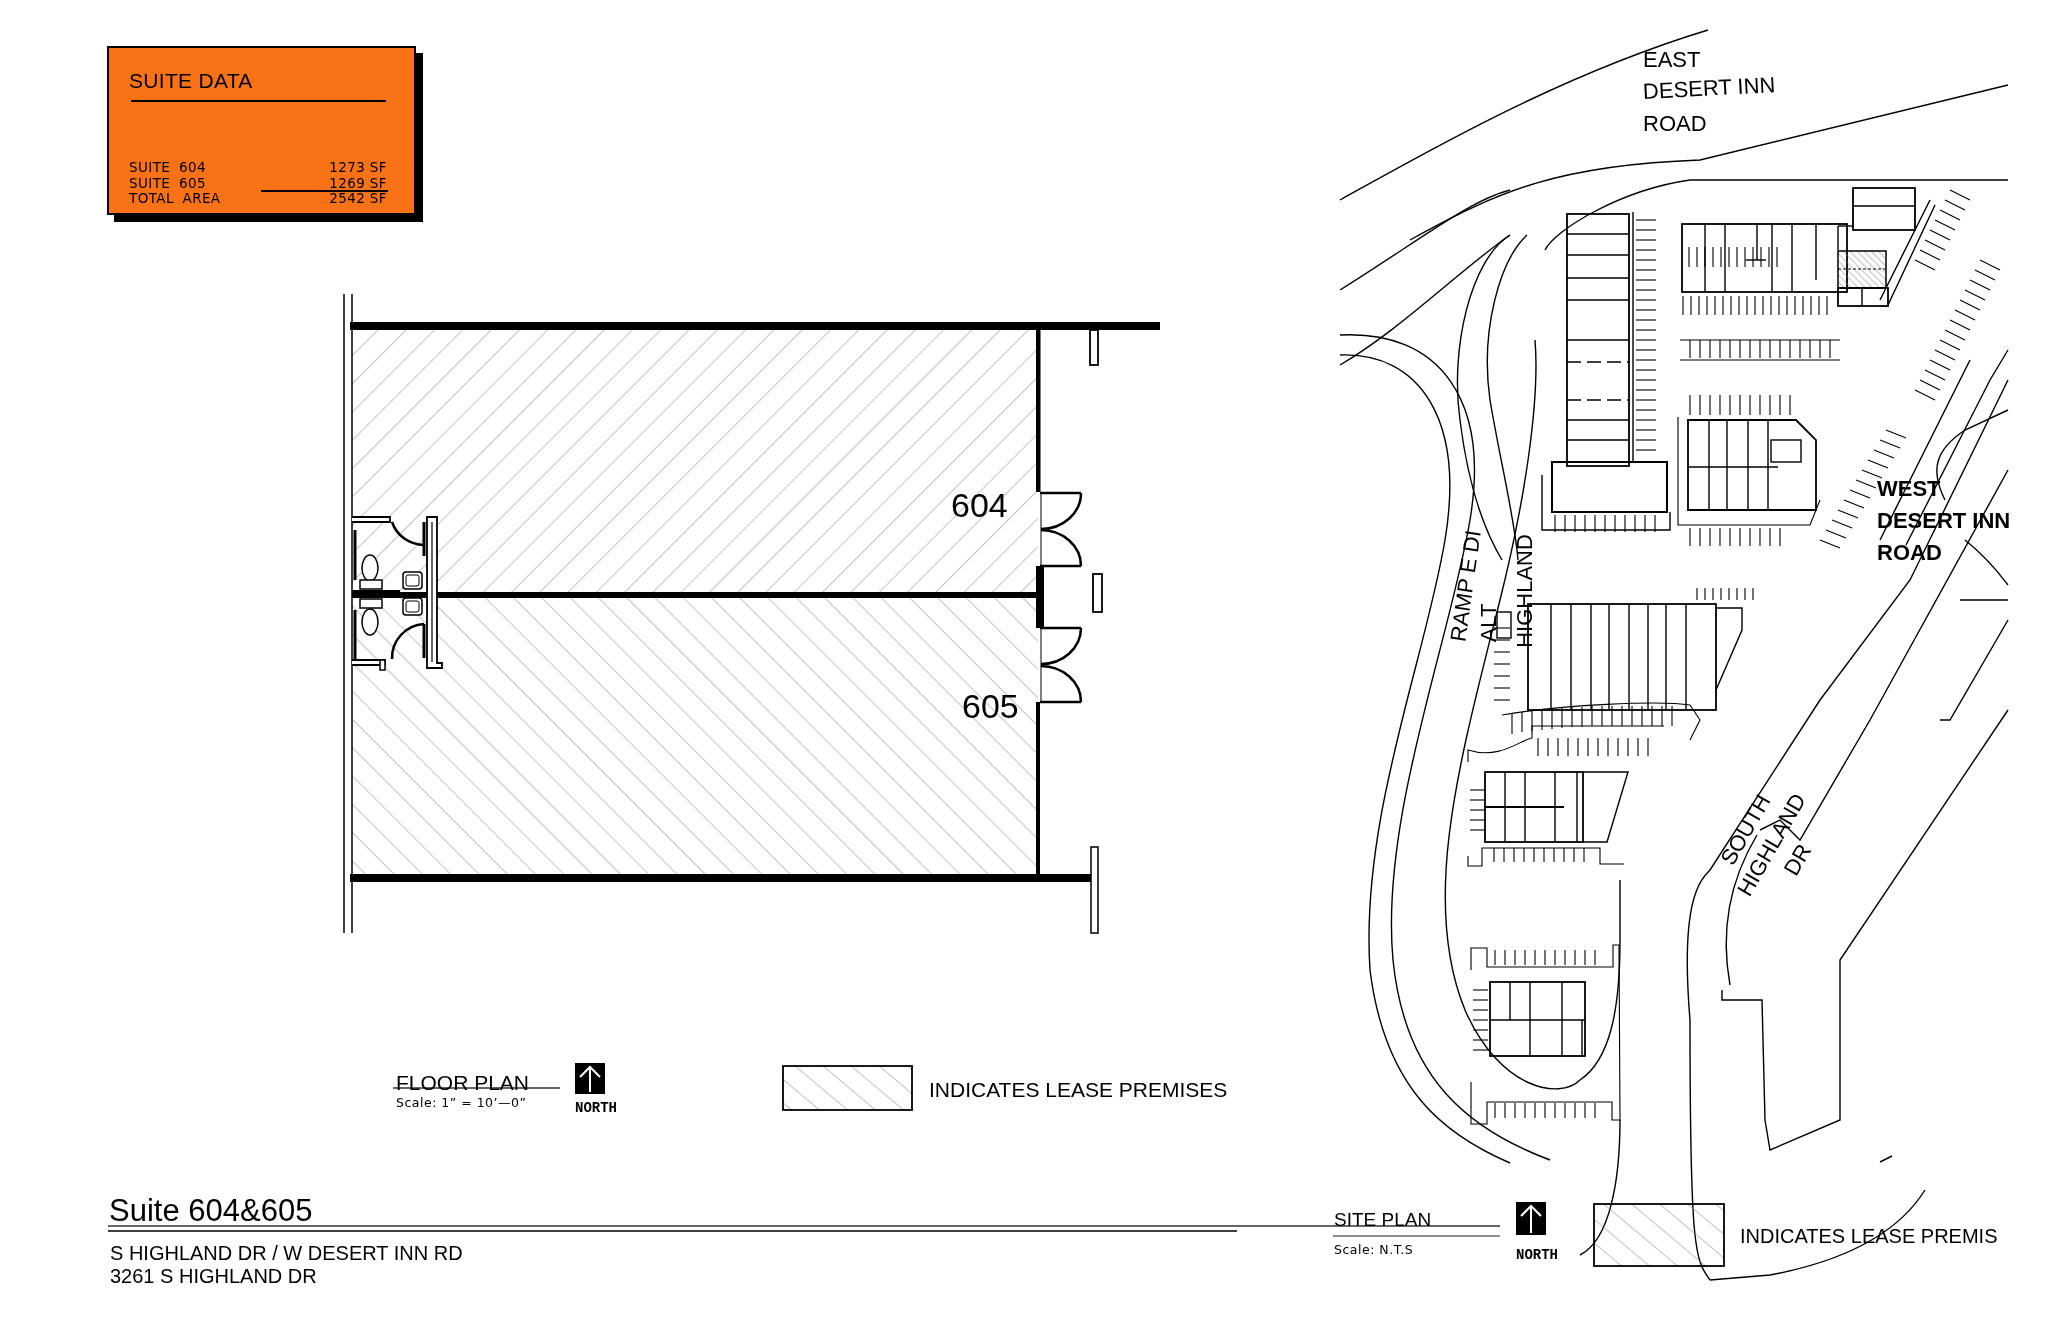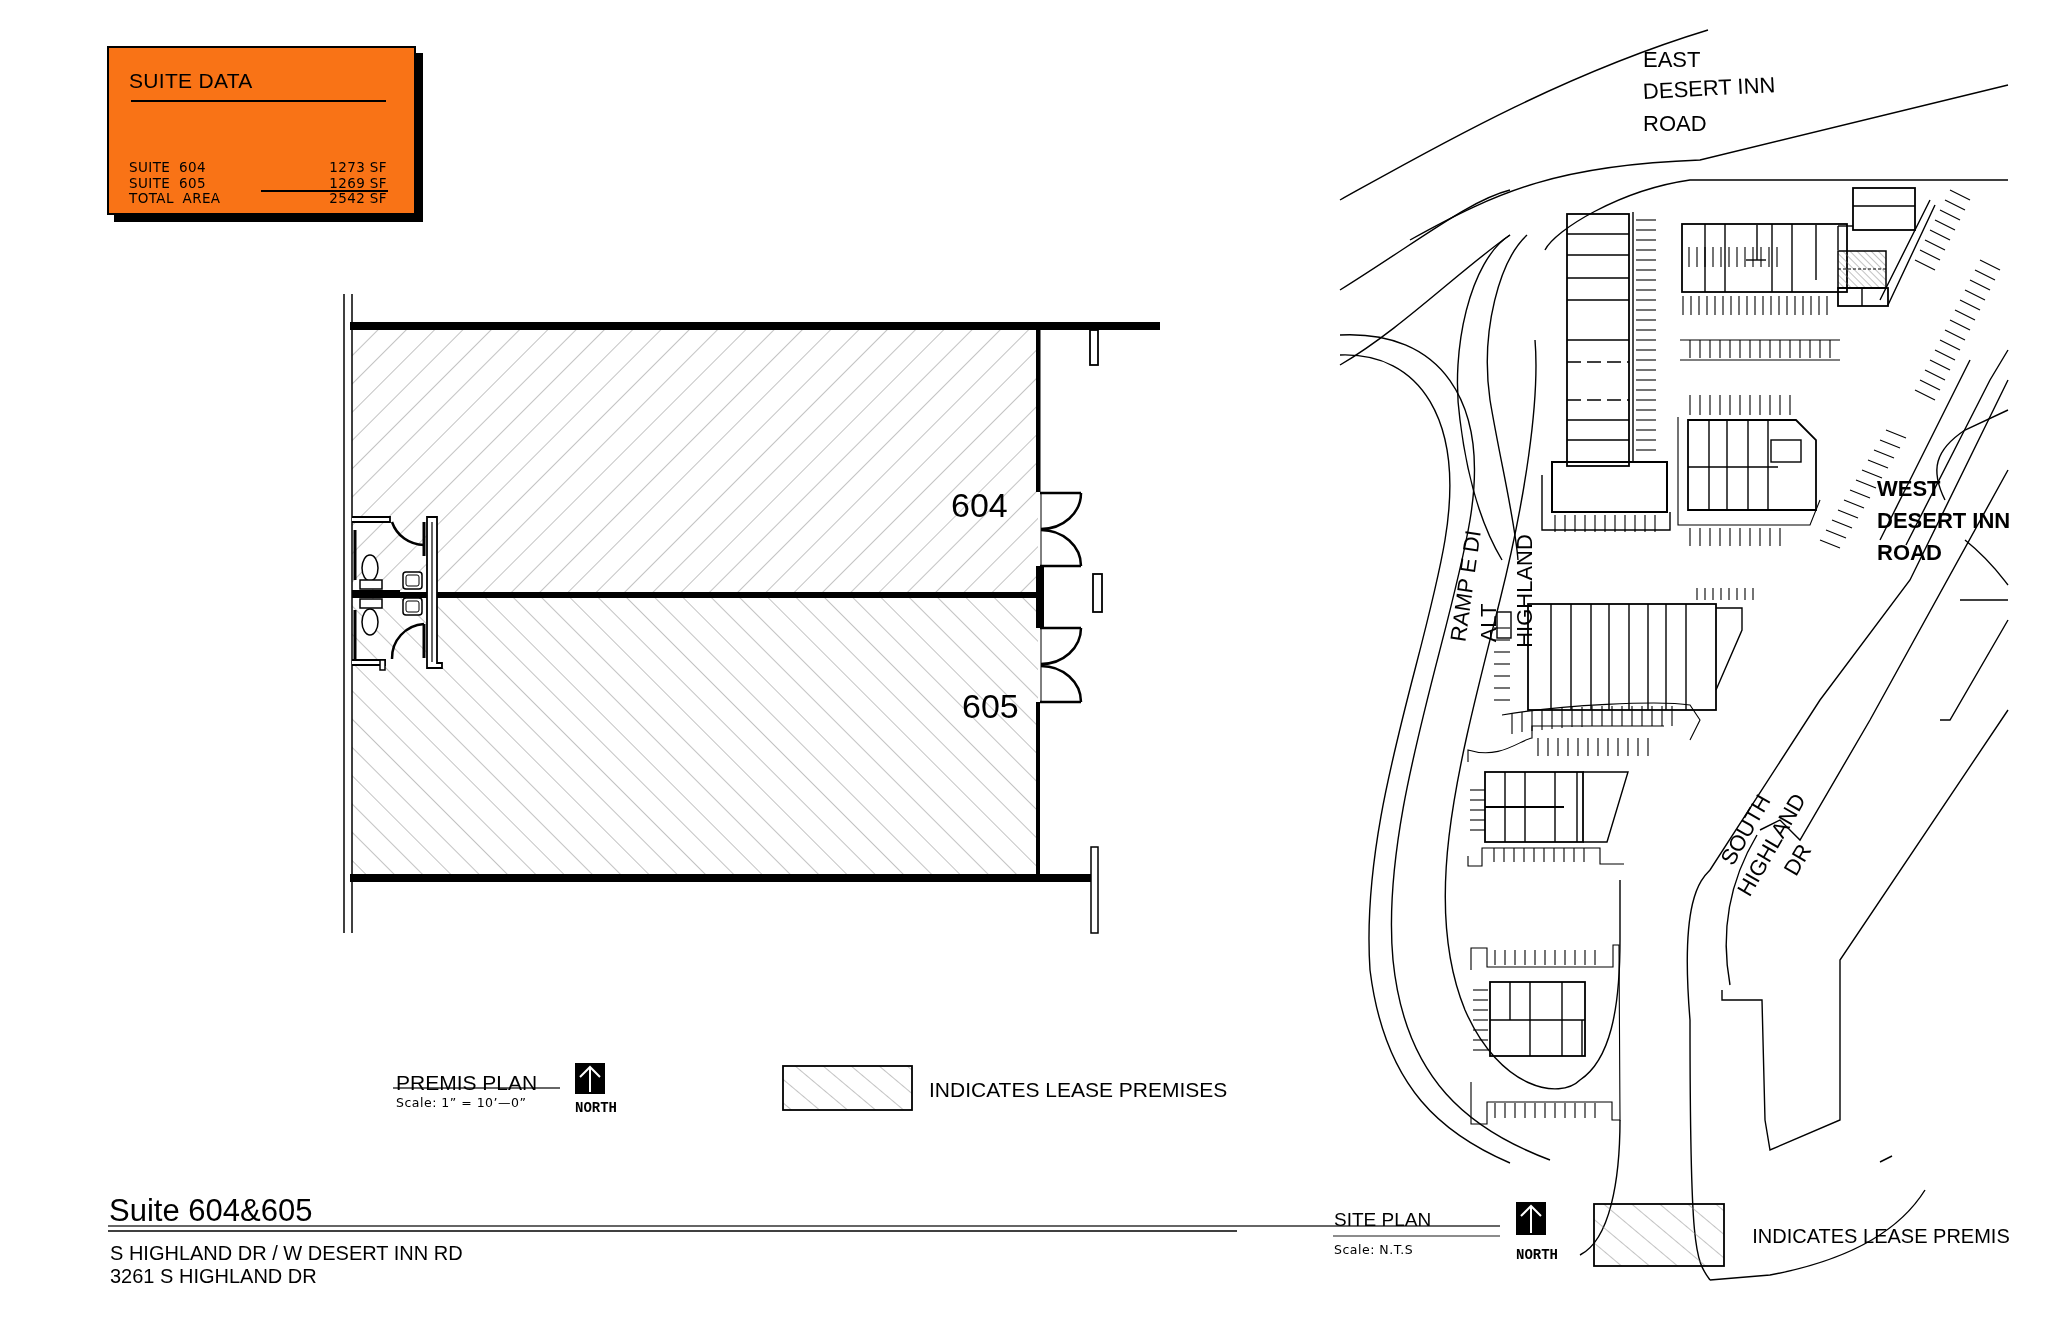--- a/index.html
+++ b/index.html
@@ -519,21 +519,21 @@
     <div class="suite-row">
       <span class="lbl">TOTAL AREA</span>
       <span>2542 SF</span>
     </div>
   </div>
 </div>
 
 <div class="txt unit-label" style="left:951px; top:488px;">604</div>
 <div class="txt unit-label" style="left:962px; top:660px;margin-top:29px;">605</div>
 
-<div class="txt plan-label" style="left:396px; top:1072px;">PREMIS PLAN</div>
+<div class="txt plan-label" style="left:396px; top:1072px;">FLOOR PLAN</div>
 <div class="txt scale-txt" style="left:396px; top:1097px;">Scale:  1”  =  10’—0”</div>
 <div class="abs north-box" style="left:575px; top:1063px; width:30px; height:31px;">
   <svg width="30" height="31" viewBox="0 0 30 31" style="position:static">
     <path d="M15 4 L15 29 M5 14 L15 4 L25 14" stroke="#fff" stroke-width="2" fill="none"></path>
   </svg>
 </div>
 <div class="txt north-txt" style="left:575px; top:1101px;">NORTH</div>
 <div class="txt legend-txt" style="left:929px; top:1079px;">INDICATES LEASE PREMISES</div>
 
 <div class="txt road" style="left:1643px; top:44px; line-height:32px;">
@@ -557,18 +557,18 @@
 
 <div class="txt plan-label" style="left:1334px; top:1210px; font-size:19px;">SITE PLAN</div>
 <div class="txt scale-txt" style="left:1334px; top:1244px;">Scale:  N.T.S</div>
 <div class="abs north-box" style="left:1516px; top:1202px; width:30px; height:33px;">
   <svg width="30" height="33" viewBox="0 0 30 33" style="position:static">
     <path d="M15 4 L15 31 M5 14 L15 4 L25 14" stroke="#fff" stroke-width="2" fill="none"></path>
   </svg>
 </div>
 <div class="txt north-txt" style="left:1516px; top:1248px;">NORTH</div>
 <div class="abs" style="left:1740px; top:1226px; width:282px; overflow:hidden;">
-  <div class="txt legend-txt" style="position:static; font-size:20px;text-align:center;">INDICATES LEASE PREMIS</div>
+  <div class="txt legend-txt" style="position:static; font-size:20px;">INDICATES LEASE PREMIS</div>
 </div>
 
 <div class="txt title-main" style="left:109px; top:1195px;">Suite 604&amp;605</div>
 <div class="txt addr" style="left:110px; top:1243px;">S HIGHLAND DR / W DESERT INN RD</div>
 <div class="txt addr" style="left:110px; top:1266px;">3261 S HIGHLAND DR</div>
 
 </body></html>

